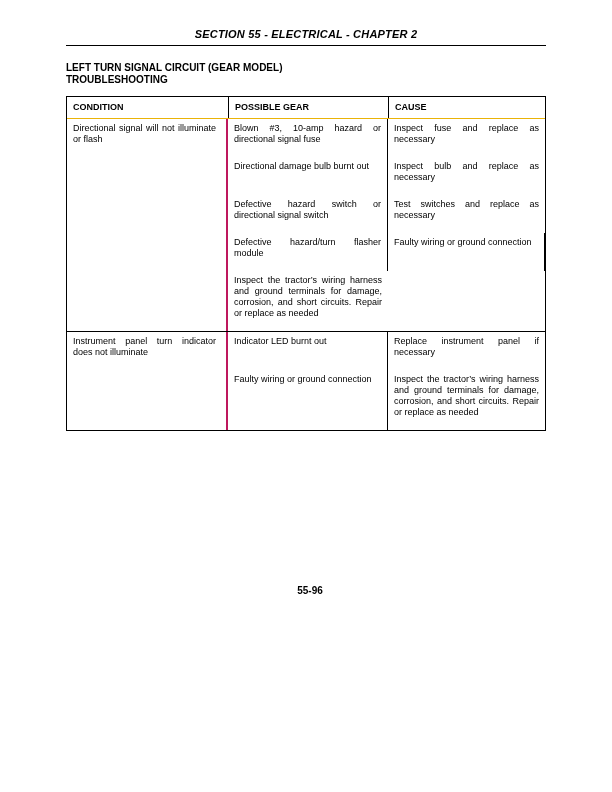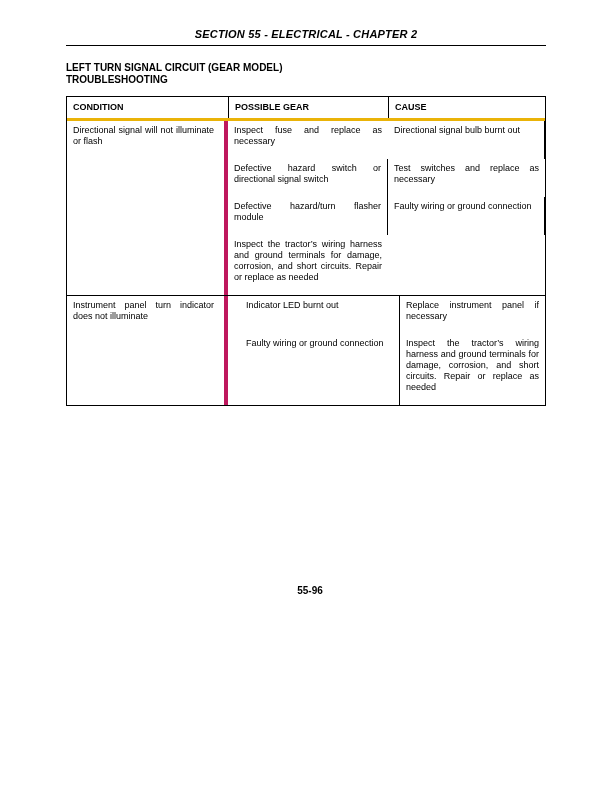--- a/index.html
+++ b/index.html
@@ -43,42 +43,41 @@
   .ts-table {
     width: 480px;
     border: 1px solid #000000;
     box-sizing: border-box;
     font-size: 9px;
     line-height: 11px;
   }
   .thead {
     display: grid;
     grid-template-columns: 161px 160px 1fr;
-    border-bottom: 3px solid #eab308;
+    border-bottom: 1px solid #eab308;
   }
   .th {
     font-weight: bold;
     padding: 5px 6px;
     box-sizing: border-box;
   }
   .th + .th {
     border-left: 1px solid #000000;
   }
   .trow {
     display: flex;
   }
   .trow + .trow {
     border-top: 1px solid #000000;
-    gap: 12px;
   }
   .cond {
     width: 161px;
     flex: 0 0 161px;
     box-sizing: border-box;
-    border-right: 4px solid #be185d;
+    border-right: 2px solid #be185d;
     padding: 4px 10px 10px 6px;
     text-align: justify;
   }
   .pairs {
     flex: 1;
     display: grid;
     grid-template-columns: 160px 1fr;
     align-content: start;
   }
   .cause {
@@ -120,23 +119,25 @@
 
     <div class="thead">
       <div class="th">CONDITION</div>
       <div class="th">POSSIBLE GEAR</div>
       <div class="th">CAUSE</div>
     </div>
 
     <div class="trow">
       <div class="cond">Directional signal will not illuminate or flash</div>
       <div class="pairs">
+        <div class="cause">Blown #3, 10-amp hazard or directional signal fuse</div>
         <div class="remedy">Inspect fuse and replace as necessary</div>
 
-        <div class="cause">Directional signal bulb burnt out</div>
+        <div class="cause">Directional damage bulb burnt out</div>
+        <div class="remedy">Inspect bulb and replace as necessary</div>
 
         <div class="cause">Defective hazard switch or directional signal switch</div>
         <div class="remedy">Test switches and replace as necessary</div>
 
         <div class="cause">Defective hazard/turn flasher module</div>
 
         <div class="cause">Faulty wiring or ground connection</div>
         <div class="remedy">Inspect the tractor’s wiring harness and ground terminals for damage, corrosion, and short circuits. Repair or replace as needed</div>
       </div>
     </div>

